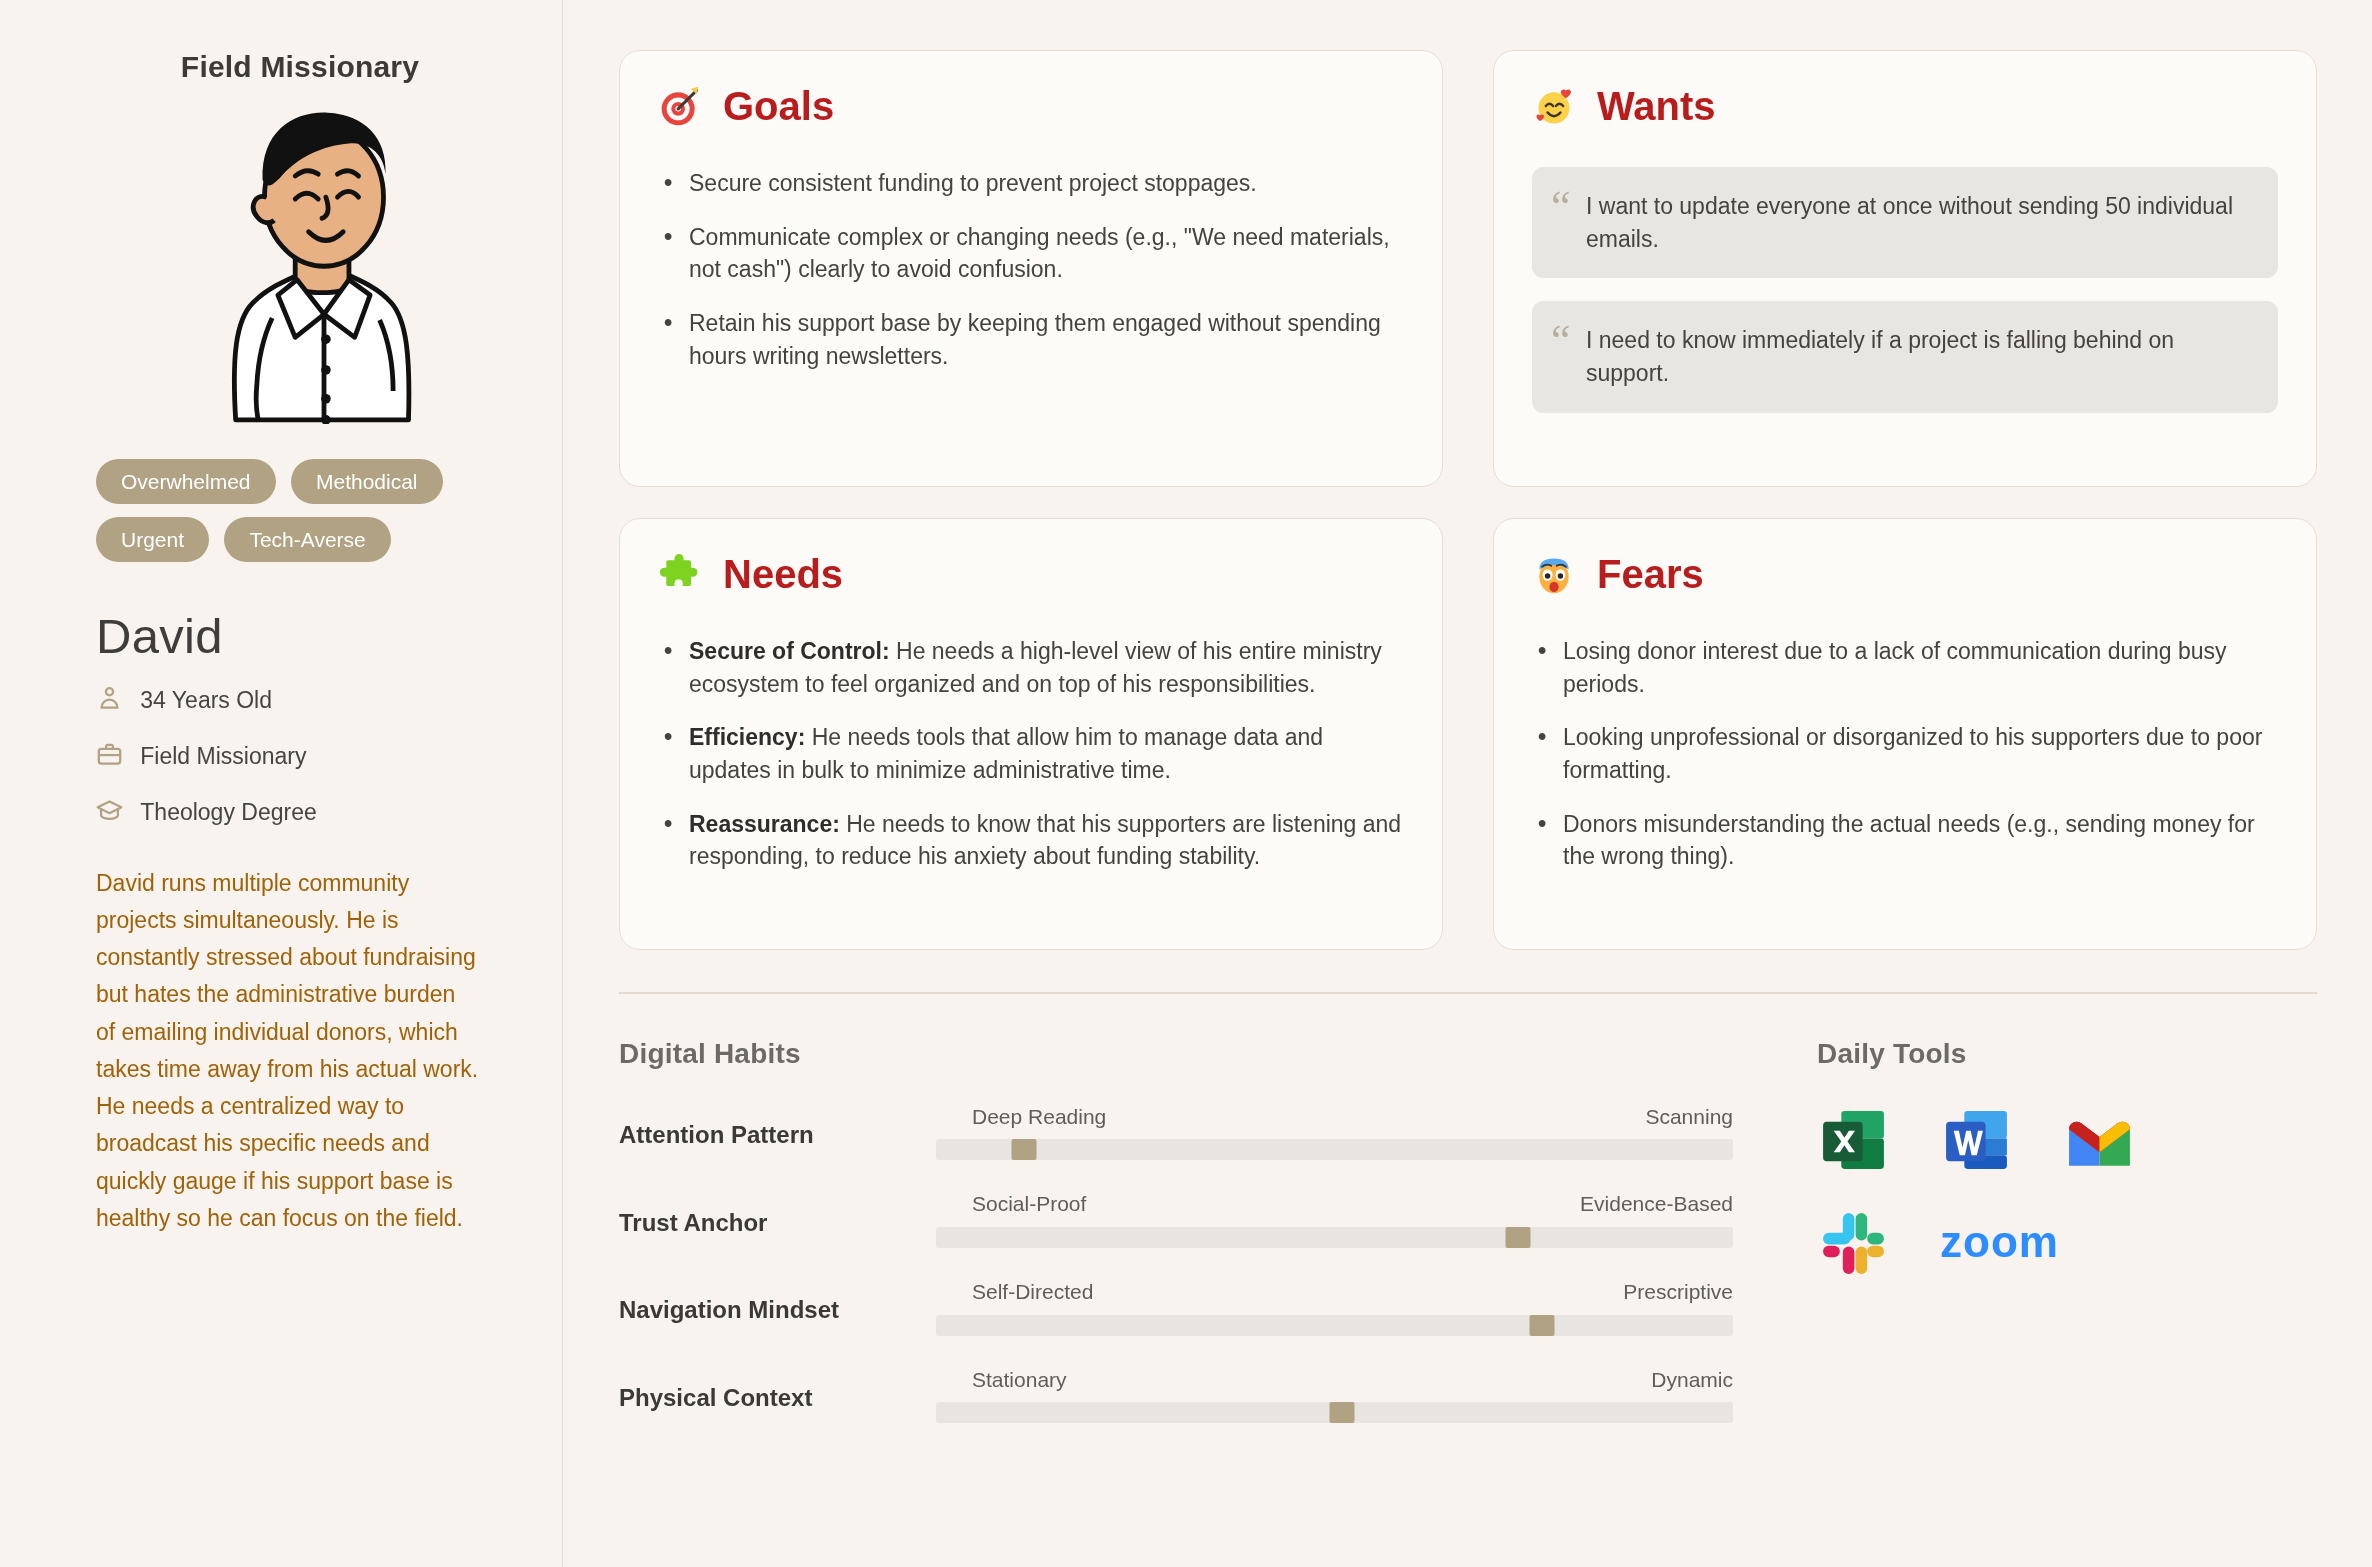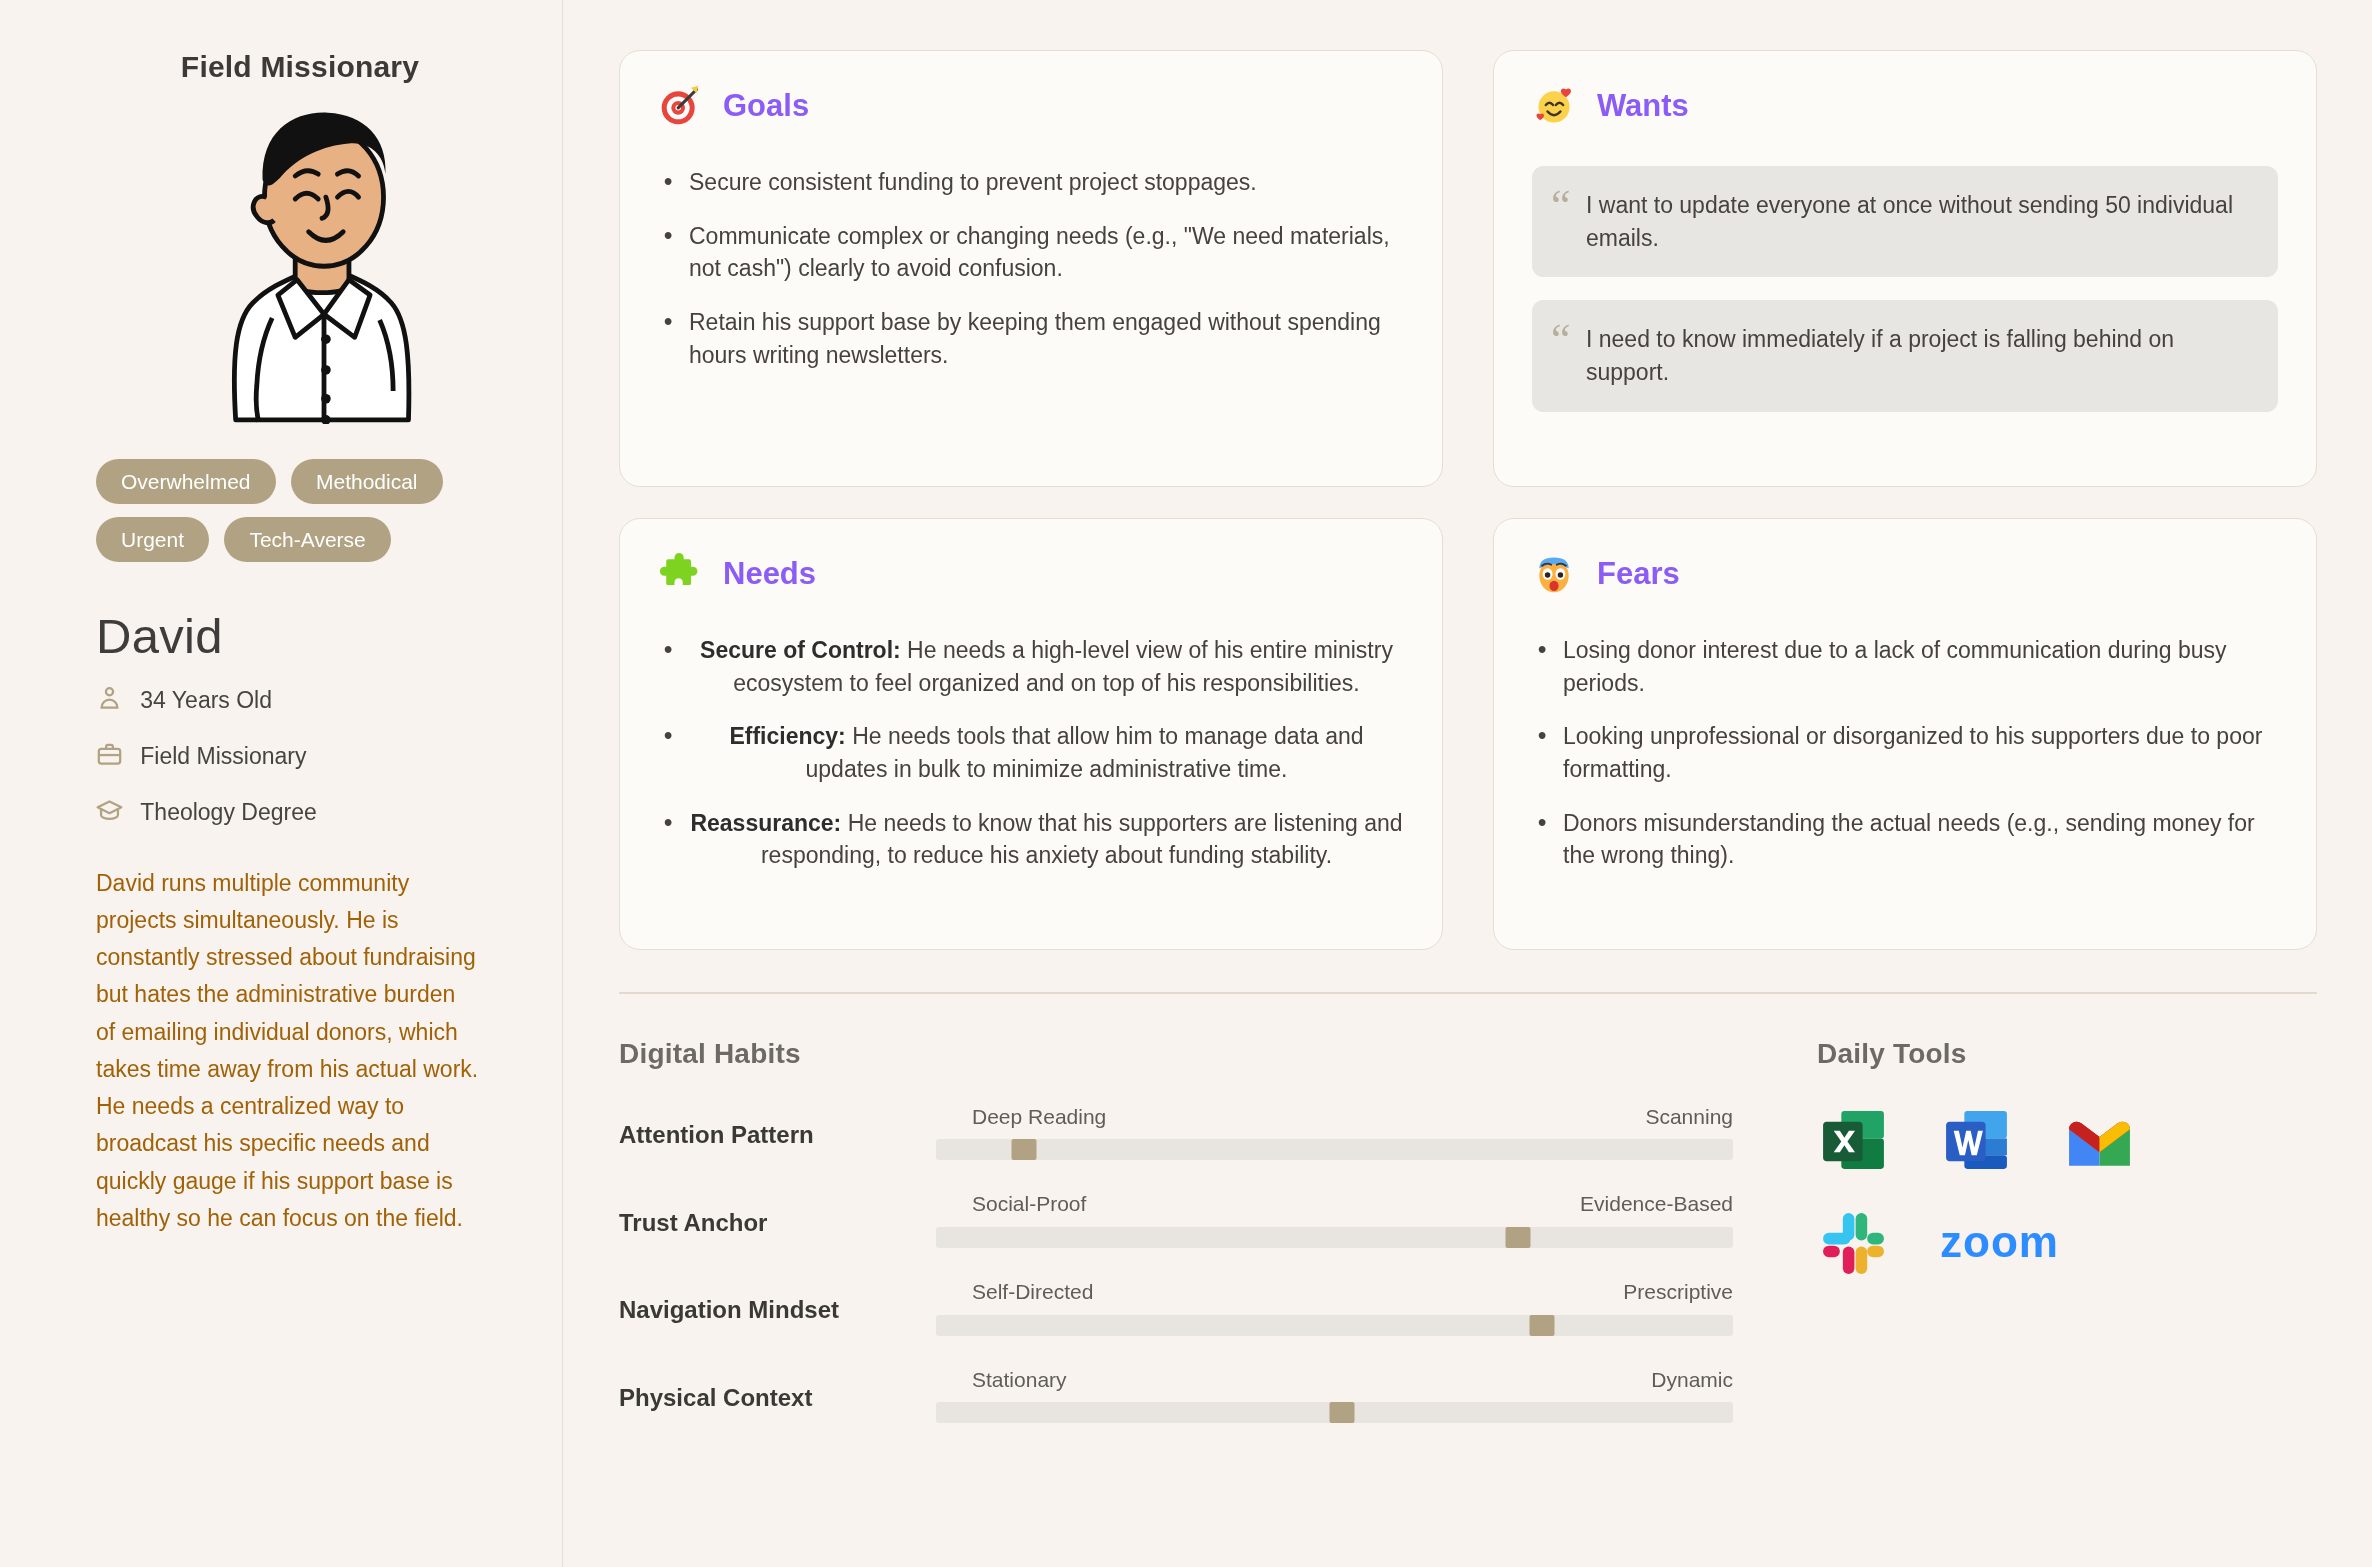--- a/index.html
+++ b/index.html
@@ -50,26 +50,26 @@
   .card-grid {
     display: grid; grid-template-columns: 1fr 1fr;
     gap: 31px 50px;
   }
   .card {
     background: #fcfbf8; border: 1.9px solid #e6ded2;
     border-radius: 21px; padding: 33px 38px 35px 38px;
   }
   .card-goals   { grid-column: 1; grid-row: 1; min-height: 437px; }
   .card-wants   { grid-column: 2; grid-row: 1; min-height: 437px; }
-  .card-needs   { grid-column: 1; grid-row: 2; min-height: 432px; text-align: center; }
+  .card-needs   { grid-column: 1; grid-row: 2; min-height: 432px; }
   .card-fears   { grid-column: 2; grid-row: 2; min-height: 432px; }
 
   .card-head { display: flex; align-items: center; gap: 21px; margin-bottom: 38px; }
   .card-emoji { width: 44px; height: 44px; flex: 0 0 44px; }
-  .card-title { font-size: 31px; font-weight: bold; color: #8b5cf6; }
+  .card-title { font-size: 40px; font-weight: bold; color: #b91c1c; }
 
   ul.card-list { list-style: none; }
   ul.card-list li {
     position: relative; padding-left: 31px; margin-bottom: 21px;
     font-size: 23px; line-height: 1.42; color: #45423f;
   }
   ul.card-list li:before {
     content: "•"; position: absolute; left: 5.8px; top: -1.9px;
     font-size: 25px; color: #45423f;
   }

